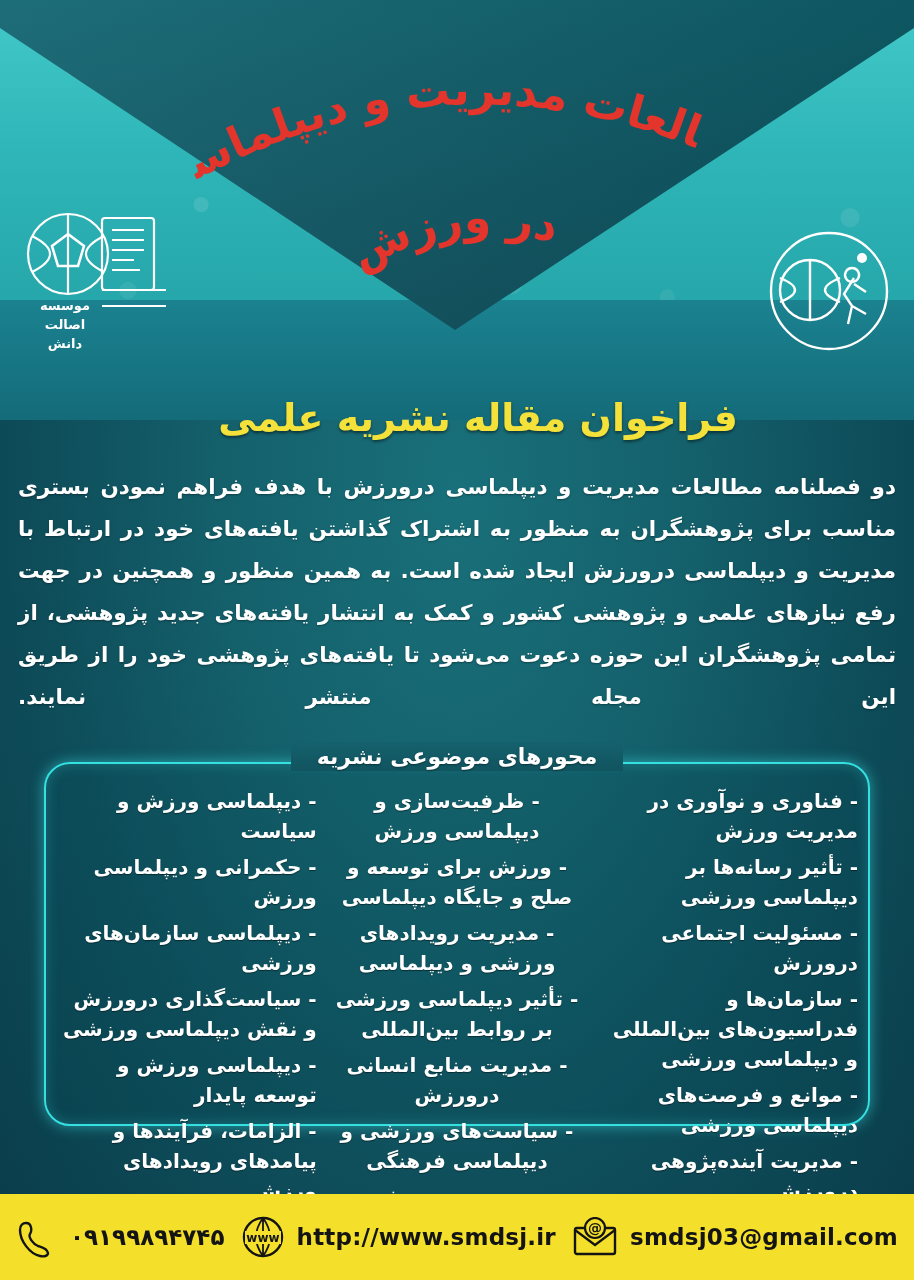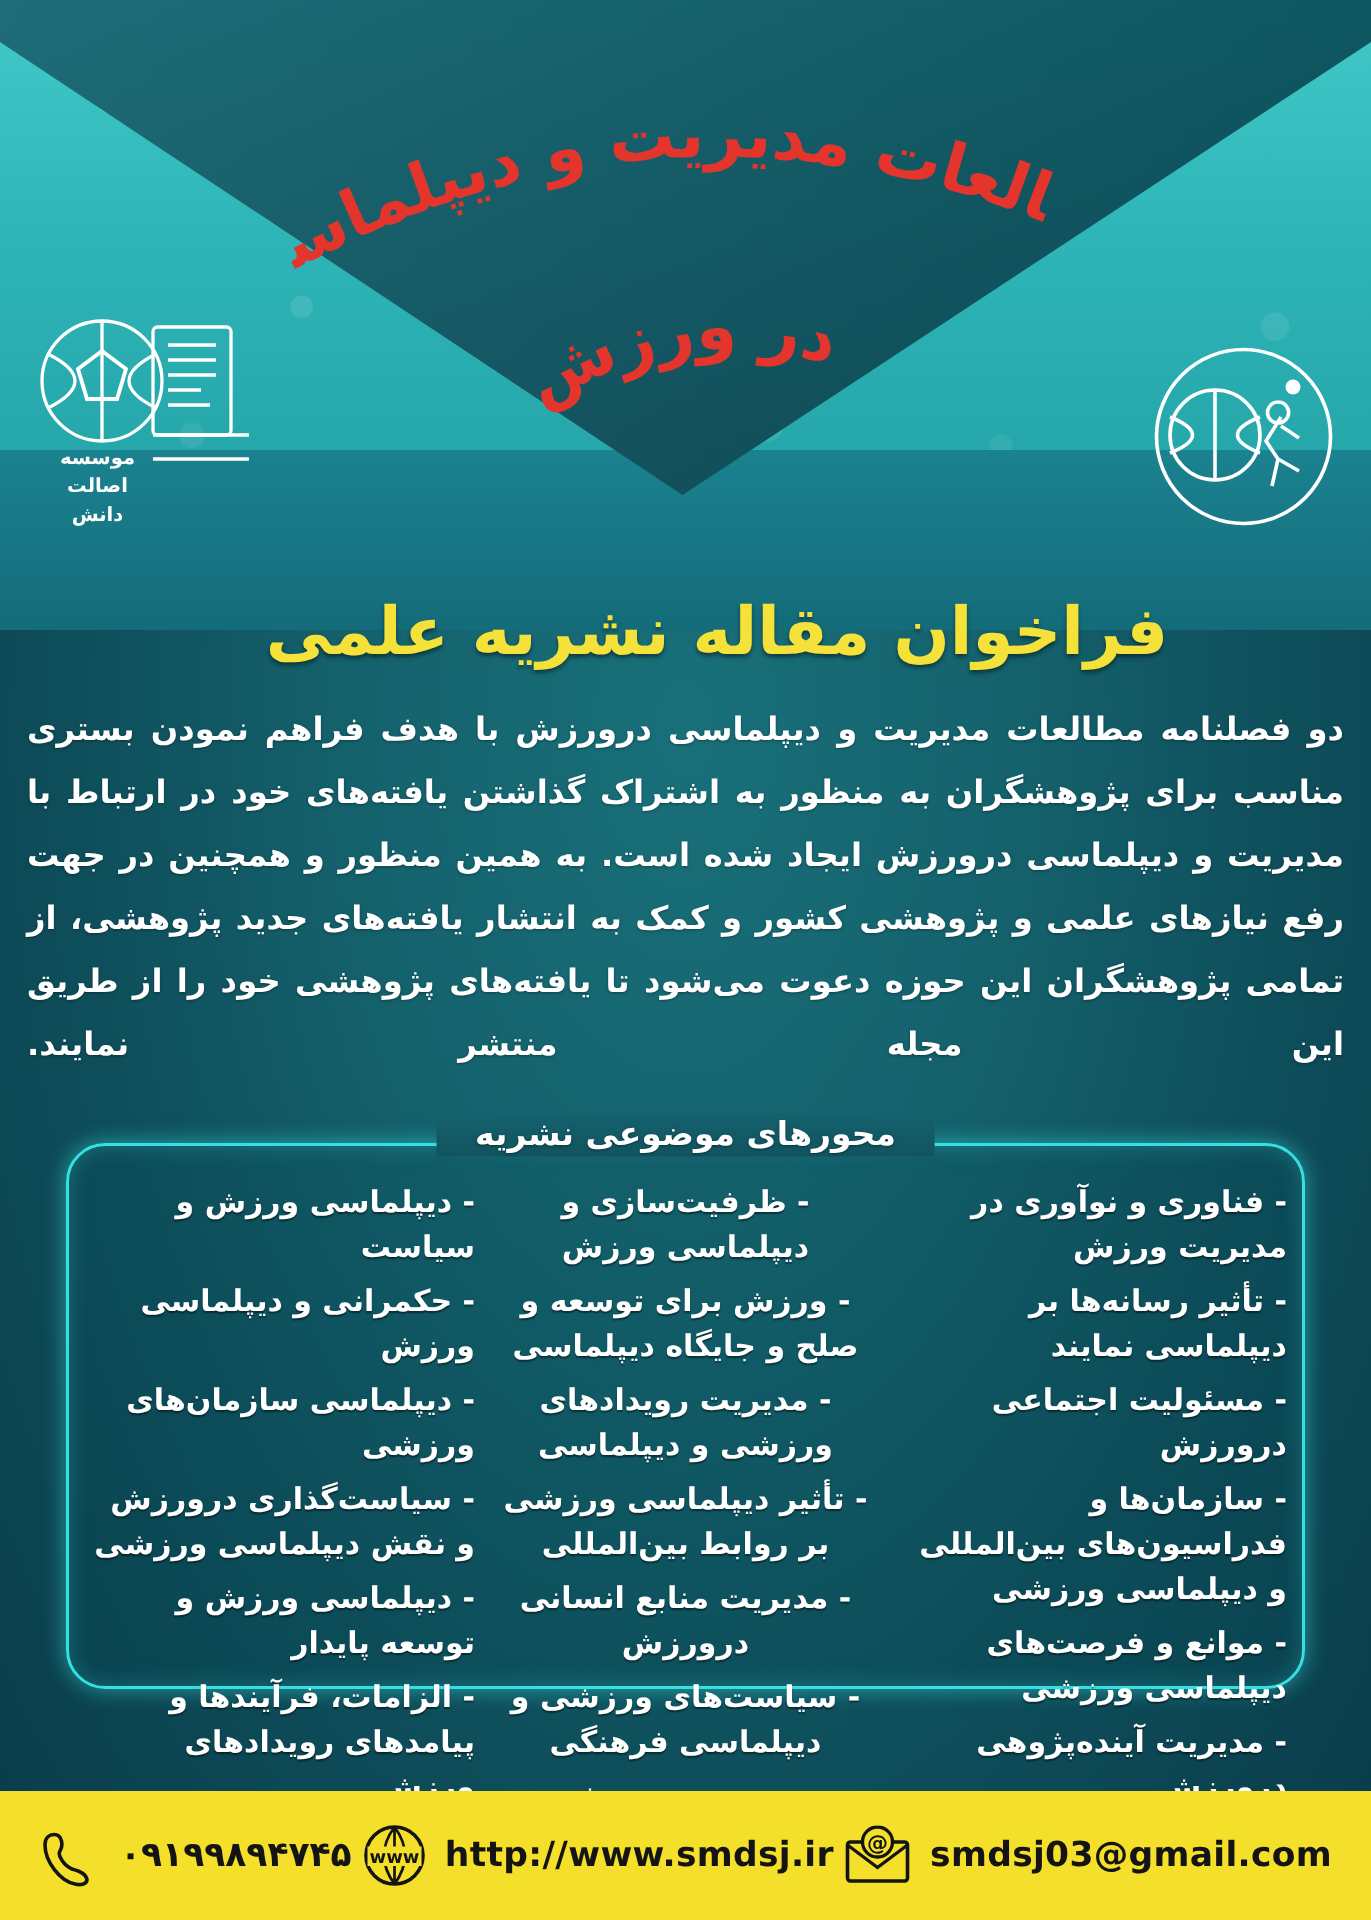--- a/index.html
+++ b/index.html
@@ -117,21 +117,21 @@
   }
 
   
   .call-title {
     position: absolute;
     top: 396px;
     right: 0;
     left: 0;
     text-align: center;
     z-index: 5;
-    font-size: 44px;
+    font-size: 38px;
     font-weight: bold;
     color: #f4e23b;
     text-shadow: 0 2px 3px rgba(0,0,0,.45);
     letter-spacing: -.5px;
     padding-left: 42px;
   }
 
   
   .intro {
     position: absolute;
@@ -209,21 +209,21 @@
   .footer {
     position: absolute;
     left: 0; right: 0; bottom: 0;
     height: 86px;
     background: #f4e02a;
     z-index: 9;
     display: flex;
     flex-direction: row-reverse;
     align-items: center;
     justify-content: space-between;
-    padding: 0 26px;
+    padding: 0 16px;
     box-sizing: border-box;
   }
   .f-item {
     display: flex;
     flex-direction: row;
     align-items: center;
     gap: 12px;
     color: #141414;
     font-size: 23px;
     font-weight: bold;
@@ -297,21 +297,21 @@
   <div class="intro">دو فصلنامه مطالعات مدیریت و دیپلماسی درورزش با هدف فراهم نمودن بستری مناسب برای پژوهشگران به منظور به اشتراک گذاشتن یافته‌های خود در ارتباط با مدیریت و دیپلماسی درورزش ایجاد شده است. به همین منظور و همچنین در جهت رفع نیازهای علمی و پژوهشی کشور و کمک به انتشار یافته‌های جدید پژوهشی، از تمامی پژوهشگران این حوزه دعوت می‌شود تا یافته‌های پژوهشی خود را از طریق این مجله منتشر نمایند.</div>
 
   <div class="topics-box"></div>
   <div class="topics-header">
     <span>محورهای موضوعی نشریه</span>
   </div>
 
   <div class="topics-cols">
     <div class="topics-col col-a">
       <div class="topic-item">- فناوری و نوآوری در مدیریت ورزش</div>
-      <div class="topic-item">- تأثیر رسانه‌ها بر دیپلماسی نمایند</div>
+      <div class="topic-item">- تأثیر رسانه‌ها بر دیپلماسی ورزشی</div>
       <div class="topic-item">- مسئولیت اجتماعی درورزش</div>
       <div class="topic-item">- سازمان‌ها و فدراسیون‌های بین‌المللی و دیپلماسی ورزشی</div>
       <div class="topic-item">- موانع و فرصت‌های دیپلماسی ورزشی</div>
       <div class="topic-item">- مدیریت آینده‌پژوهی درورزش</div>
     </div>
 
     <div class="topics-col col-b">
       <div class="topic-item">- ظرفیت‌سازی و دیپلماسی ورزش</div>
       <div class="topic-item">- ورزش برای توسعه و صلح و جایگاه دیپلماسی</div>
       <div class="topic-item">- مدیریت رویدادهای ورزشی و دیپلماسی</div>

